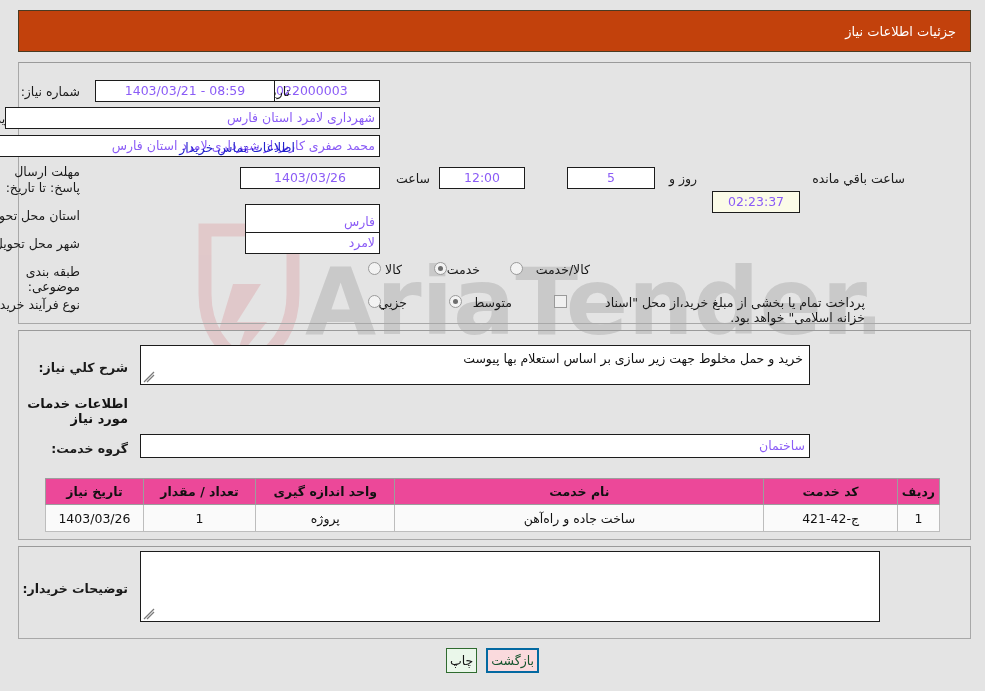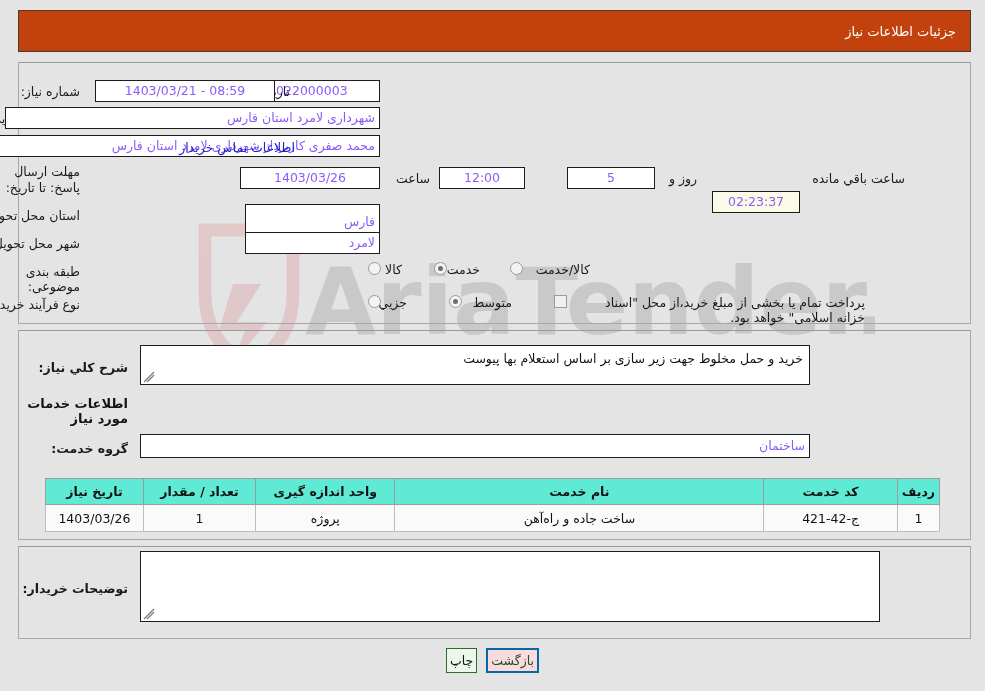--- a/index.html
+++ b/index.html
@@ -157,21 +157,21 @@
   
   #svc-table {
     position: absolute;
     left: 45px; top: 478px;
     width: 895px;
     border-collapse: collapse;
     z-index: 3;
     font-size: 12.5px;
   }
   #svc-table th {
-    background: #5eead4;
+    background: #ec4899;
     border: 1px solid #9d9d9d;
     color: #111;
     font-weight: bold;
     height: 26px;
     padding: 0 4px;
     font-size: 12.5px;
     margin-top: 19px;
   }
   #svc-table td {
     background: #fafafa;

